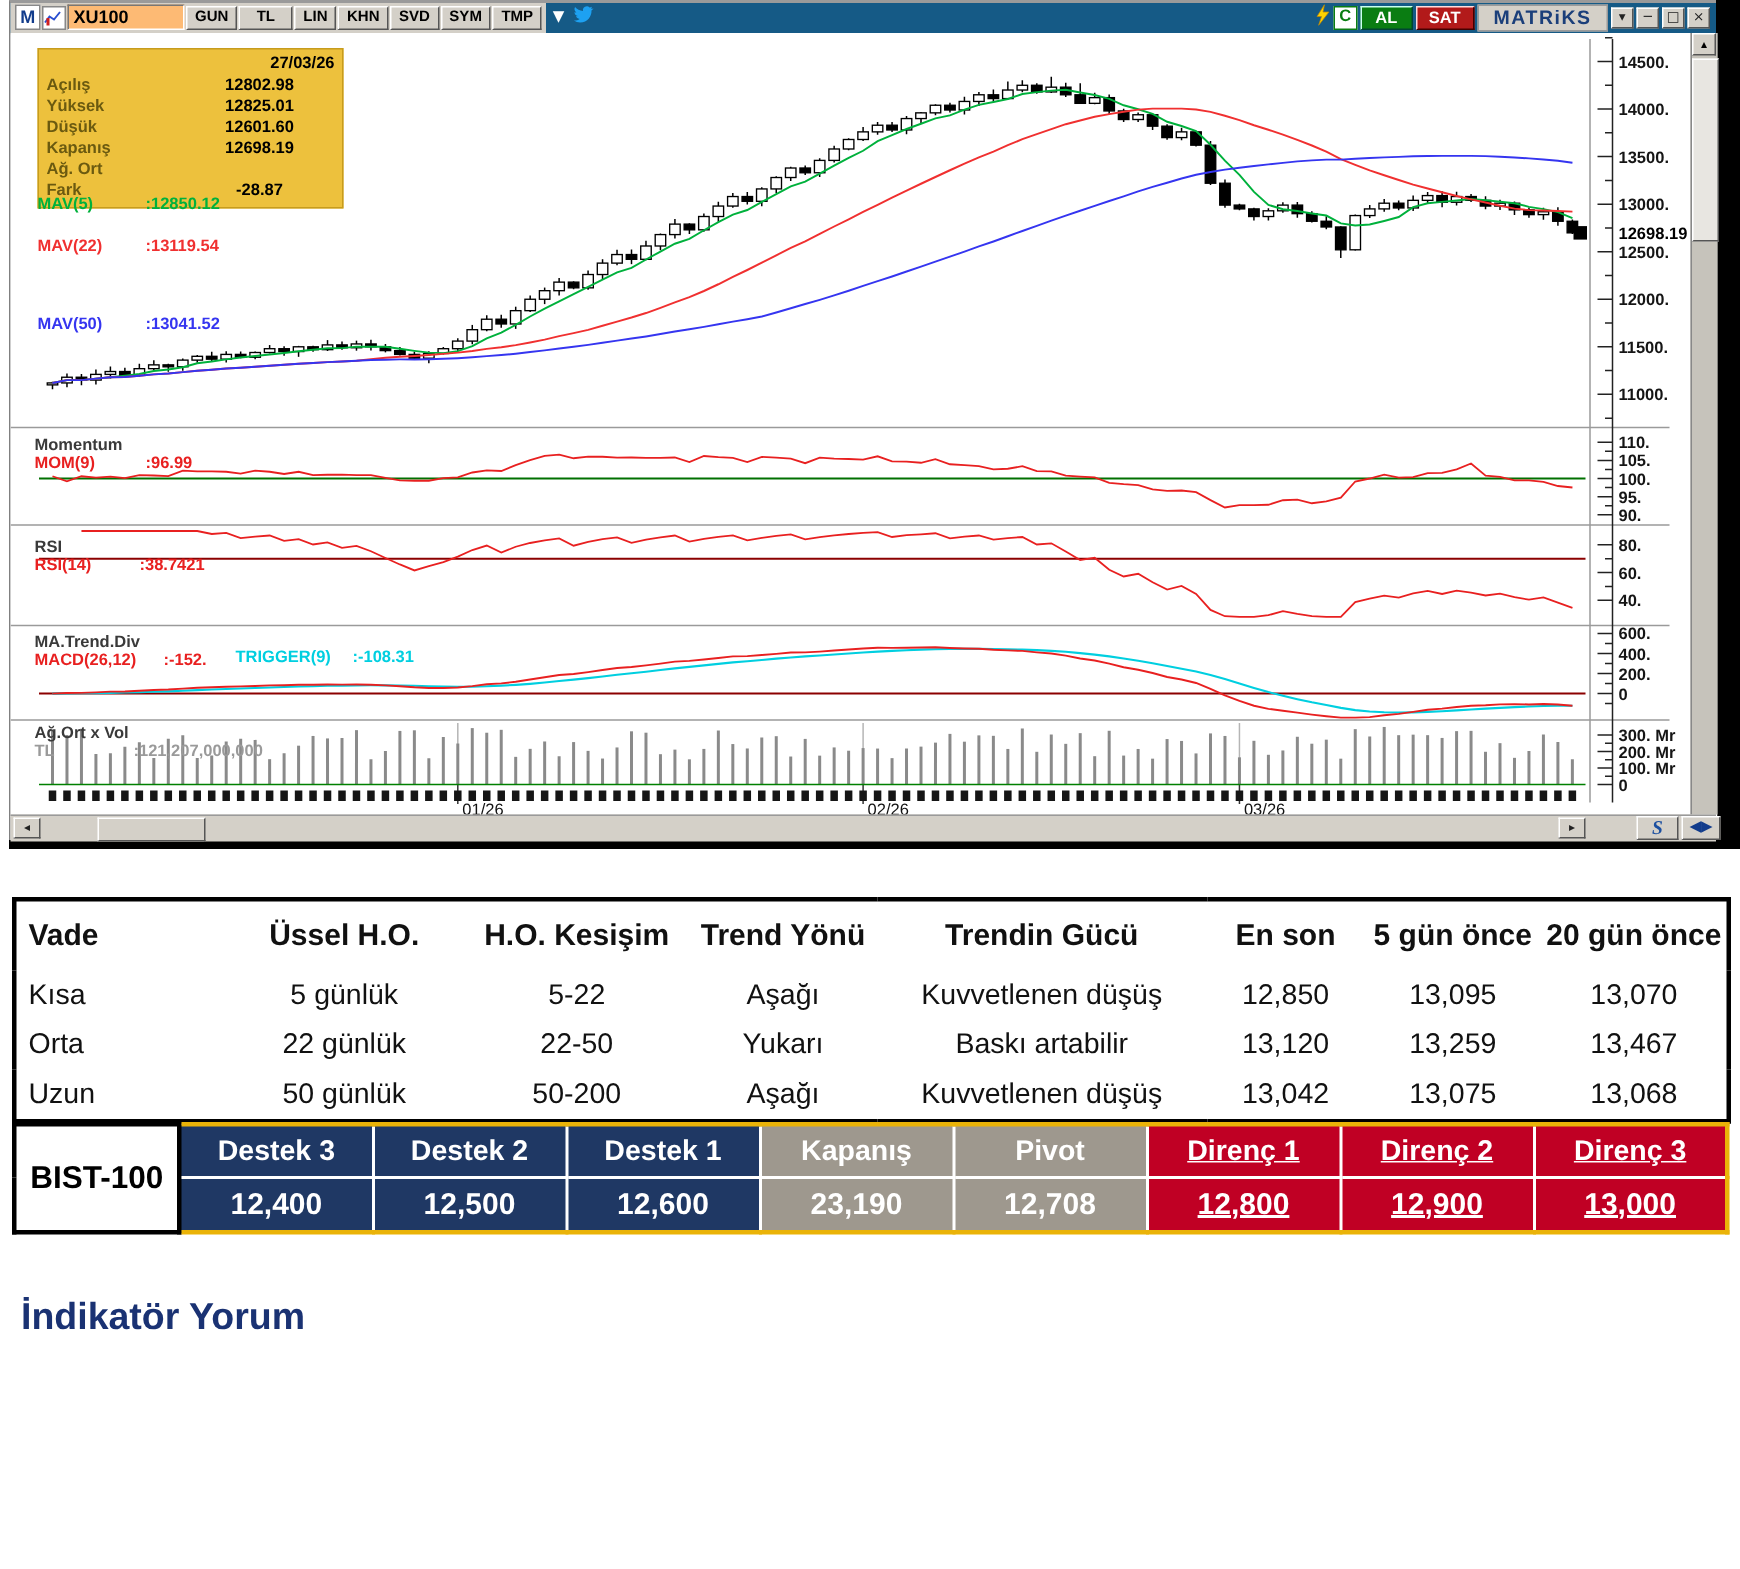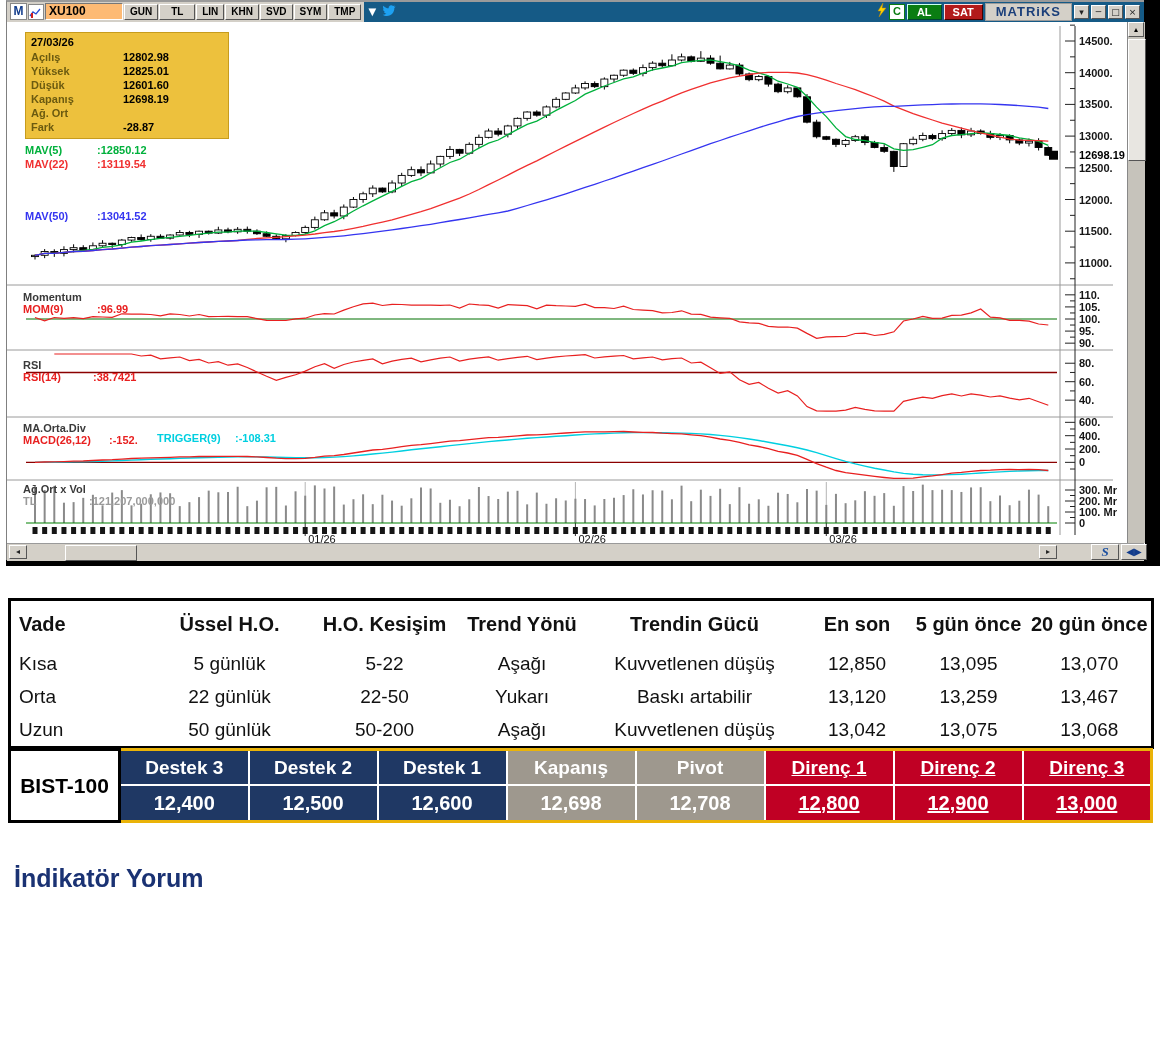--- a/index.html
+++ b/index.html
@@ -28,24 +28,24 @@
          letter-spacing:1px;border:1px solid #9a9a9a;padding:0 10px;height:16px;}
   .c-ico{width:14px;height:14px;background:#fff;border:1px solid #0a7d12;color:#0a7d12;
          font:bold 11px/13px "Liberation Sans",sans-serif;text-align:center;}
   .winbtn{width:15px;height:14px;background:#d4d0c8;border:1px solid;border-color:#fff #555 #555 #fff;
           font:9px/12px "DejaVu Sans",sans-serif;color:#222;text-align:center;padding:0;}
   
   .chart-svg{position:absolute;left:0;top:20px;}
   svg text{font-family:"Liberation Sans",sans-serif;}
   .infobox{position:absolute;left:18px;top:30px;width:204px;background:#edc13d;border:1px solid #c79c1d;
            font:bold 11px "Liberation Sans",sans-serif;padding:3px 5px 4px 5px;box-sizing:border-box;}
-  .infobox .date{text-align:left;color:#000;margin-bottom:2px;}
+  .infobox .date{text-align:right;color:#000;margin-bottom:2px;}
   .ib-row{display:flex;height:14px;line-height:14px;}
   .ib-label{width:92px;text-align:left;color:#6b5a10;}
-  .ib-value{flex:1;text-align:left;color:#000;}
+  .ib-value{flex:1;text-align:center;color:#000;}
   .mavrow{position:absolute;left:18px;font:bold 11px/13px "Liberation Sans",sans-serif;display:flex;}
   .mav-name{width:72px;}
   .c-green{color:#00b13c;} .c-red{color:#f03030;} .c-blue{color:#3535f0;}
   .ind-label{position:absolute;font:bold 11px/11px "Liberation Sans",sans-serif;white-space:pre;}
   .t-gray{color:#3a3a3a;} .t-red{color:#e82020;} .t-cyan{color:#00cfe0;} .t-dim{color:#9a9a9a;}
   
   .hscroll{position:absolute;left:0;top:541px;width:1137px;height:17px;background:#d4d0c8;border-top:1px solid #9a9a9a;}
   .sbtn{position:absolute;width:18px;height:14px;top:1px;background:#d4d0c8;border:1px solid;
         border-color:#fff #555 #555 #fff;font:8px/12px "DejaVu Sans",sans-serif;color:#222;text-align:center;padding:0;}
   .hthumb{position:absolute;left:58px;top:1px;width:70px;height:14px;background:#d4d0c8;
@@ -677,40 +677,40 @@
       <div class="ib-row">
           <span class="ib-label">Ağ. Ort</span>
           <span class="ib-value"></span>
         </div>
       <div class="ib-row">
           <span class="ib-label">Fark</span>
           <span class="ib-value">-28.87</span>
         </div>
     </div>
 
-    <div class="mavrow c-green" style="top:142px;">
+    <div class="mavrow c-green" style="top:128px;">
         <span class="mav-name">MAV(5)</span>
         <span>:12850.12</span>
       </div>
     <div class="mavrow c-red" style="top:156px;">
         <span class="mav-name">MAV(22)</span>
         <span>:13119.54</span>
       </div>
     <div class="mavrow c-blue" style="top:170px;margin-top:38px;">
         <span class="mav-name">MAV(50)</span>
         <span>:13041.52</span>
       </div>
 
     <div class="ind-label t-gray" style="left:16px;top:290px;">Momentum</div>
     <div class="ind-label t-red" style="left:16px;top:302px;">MOM(9)</div>
     <div class="ind-label t-red" style="left:90px;top:302px;">:96.99</div>
     <div class="ind-label t-gray" style="left:16px;top:358px;">RSI</div>
     <div class="ind-label t-red" style="left:16px;top:370px;">RSI(14)</div>
     <div class="ind-label t-red" style="left:86px;top:370px;">:38.7421</div>
-    <div class="ind-label t-gray" style="left:16px;top:421px;">MA.Orta.Div</div>
+    <div class="ind-label t-gray" style="left:16px;top:421px;">MA.Trend.Div</div>
     <div class="ind-label t-red" style="left:16px;top:433px;">MACD(26,12)</div>
     <div class="ind-label t-red" style="left:102px;top:433px;">:-152.</div>
     <div class="ind-label t-cyan" style="left:150px;top:431px;">TRIGGER(9)</div>
     <div class="ind-label t-cyan" style="left:228px;top:431px;">:-108.31</div>
     <div class="ind-label t-gray" style="left:16px;top:482px;text-align:right;">Ağ.Ort x Vol</div>
     <div class="ind-label t-dim" style="left:16px;top:494px;">TL</div>
     <div class="ind-label t-dim" style="left:82px;top:494px;">:121,207,000,000</div>
 
     <div class="vscroll">
       <button class="vup">▴</button>
@@ -794,21 +794,21 @@
       <td class="hdr bg-gray">Kapanış</td>
       <td class="hdr bg-gray">Pivot</td>
       <td class="hdr bg-red">Direnç 1</td>
       <td class="hdr bg-red">Direnç 2</td>
       <td class="hdr bg-red">Direnç 3</td>
     </tr>
     <tr>
       <td class="val bg-navy">12,400</td>
       <td class="val bg-navy">12,500</td>
       <td class="val bg-navy">12,600</td>
-      <td class="val bg-gray">12,698</td>
+      <td class="val bg-gray">23,190</td>
       <td class="val bg-gray">12,708</td>
       <td class="val bg-red">12,800</td>
       <td class="val bg-red">12,900</td>
       <td class="val bg-red">13,000</td>
     </tr>
   </tbody>
     </table>
 
   <div class="comment-heading">İndikatör Yorum</div>
 

